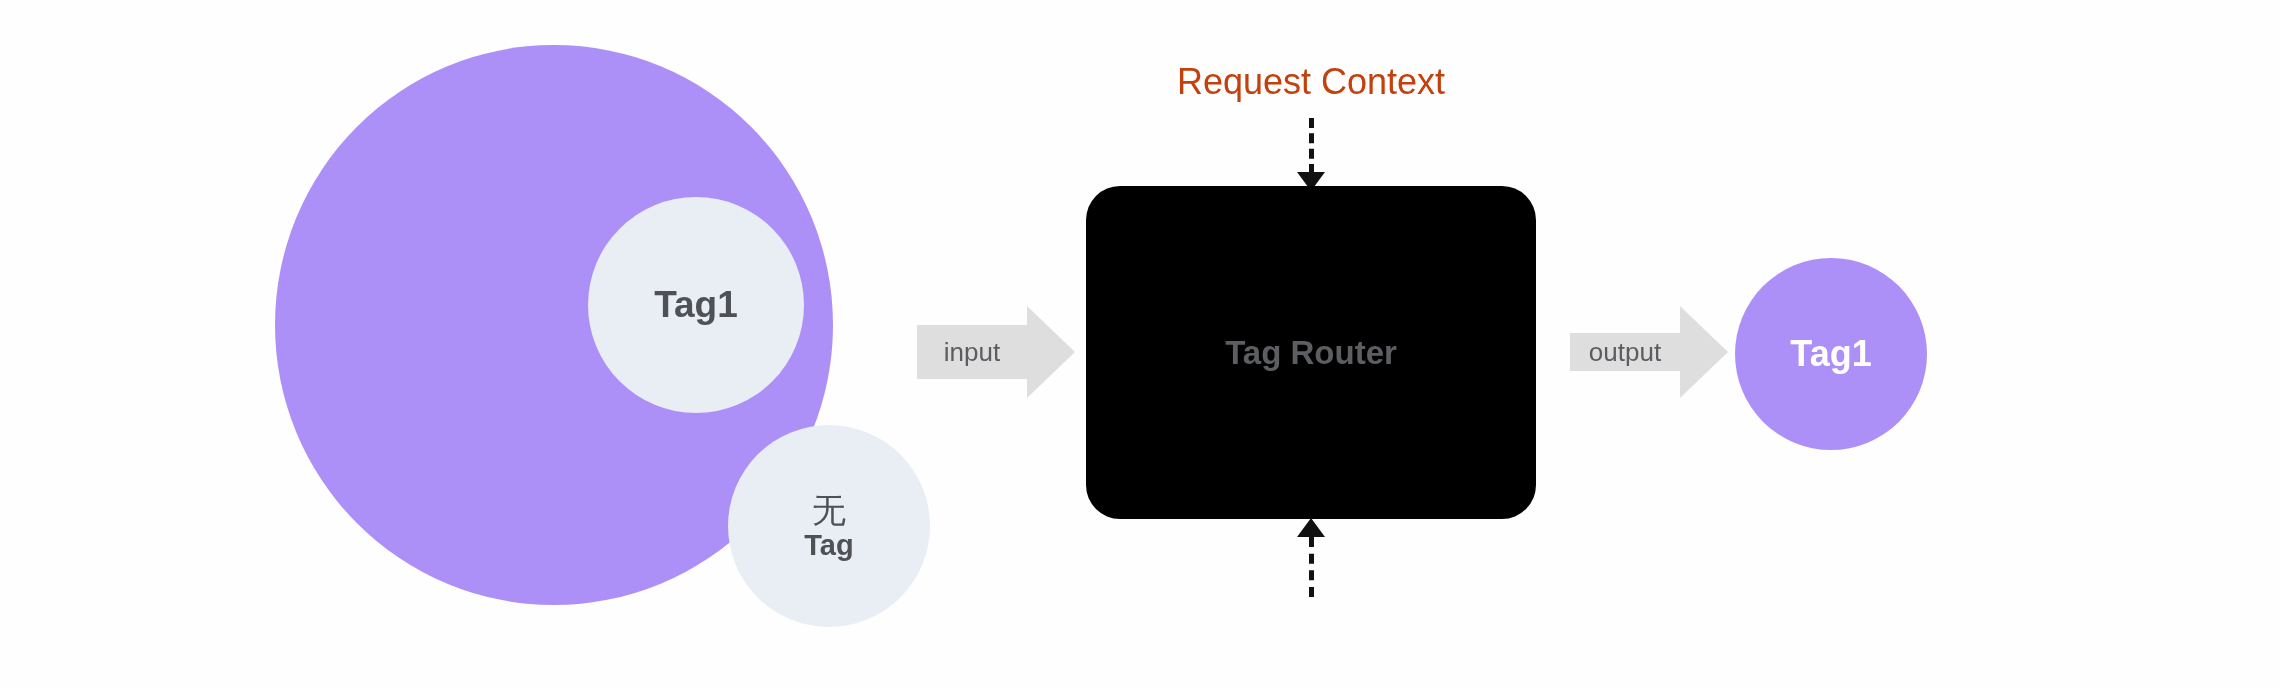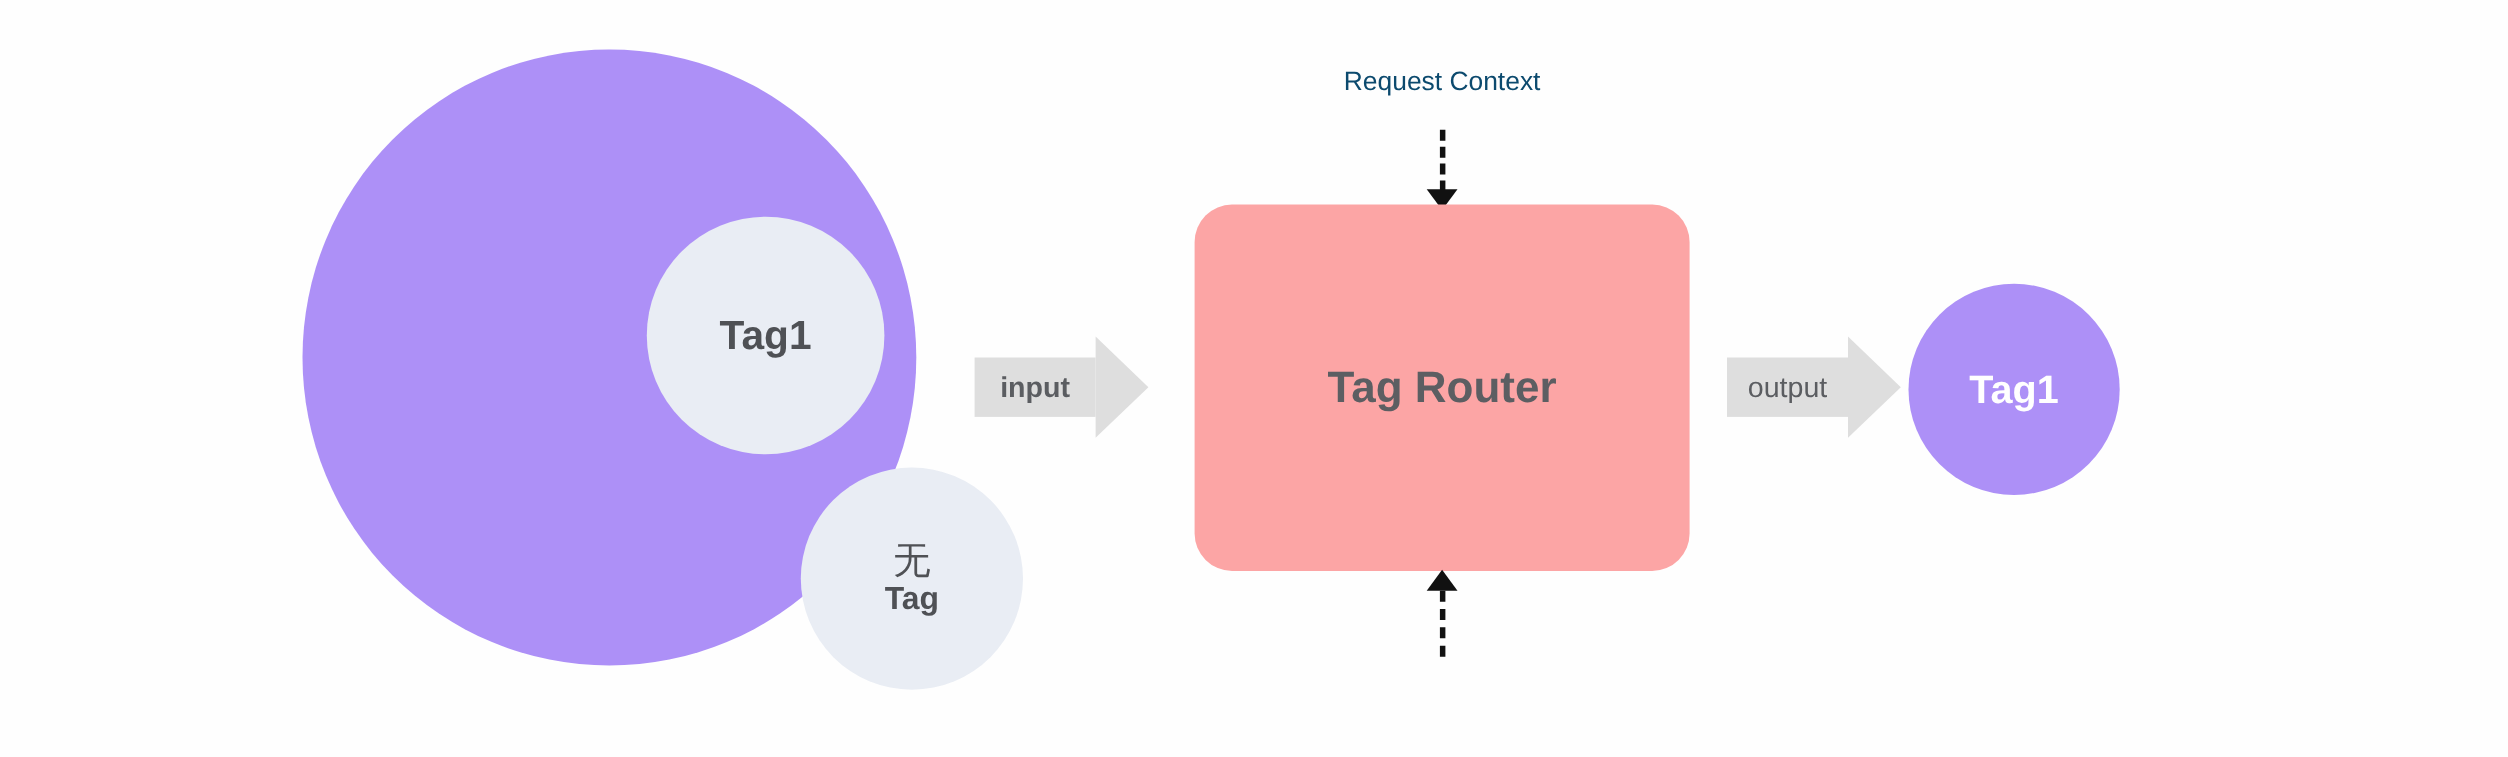--- a/index.html
+++ b/index.html
@@ -69,47 +69,47 @@
     align-items: center;
     justify-content: center;
     color: #5b5d61;
   }
   .block-arrow .head {
     width: 0; height: 0;
     border-top: 46px solid transparent;
     border-bottom: 46px solid transparent;
     border-left: 48px solid #dedede;
   }
-  .arrow-input { left: 886px; top: 306px; font-weight: bold; }
+  .arrow-input { left: 917px; top: 306px; }
   .arrow-input .shaft { width: 110px; height: 54px; font-size: 26px; }
   .arrow-output { left: 1570px; top: 306px; }
-  .arrow-output .shaft { width: 110px; height: 54px; font-size: 26px; }
+  .arrow-output .shaft { width: 110px; height: 38px; font-size: 26px; }
 
   
   .router-box {
     position: absolute;
     left: 1086px;
     top: 186px;
     width: 450px;
     height: 333px;
     border-radius: 34px;
-    background: #fca5a5;
+    background: #000000;
     display: flex;
     align-items: center;
     justify-content: center;
     color: #5c5e62;
-    font-size: 40px;
+    font-size: 33px;
     font-weight: bold;
   }
 
   
   .conn-label {
     position: absolute;
-    color: #0c4a6e;
-    font-size: 24px;
+    color: #c2410c;
+    font-size: 36px;
     text-align: center;
     white-space: nowrap;
   }
   .label-request { left: 1086px; top: 61px; width: 450px; }
   .label-rule    { left: 1086px; top: 615px; width: 450px; }
 
   .dash-line {
     position: absolute;
     left: 1309px;
     width: 0;

